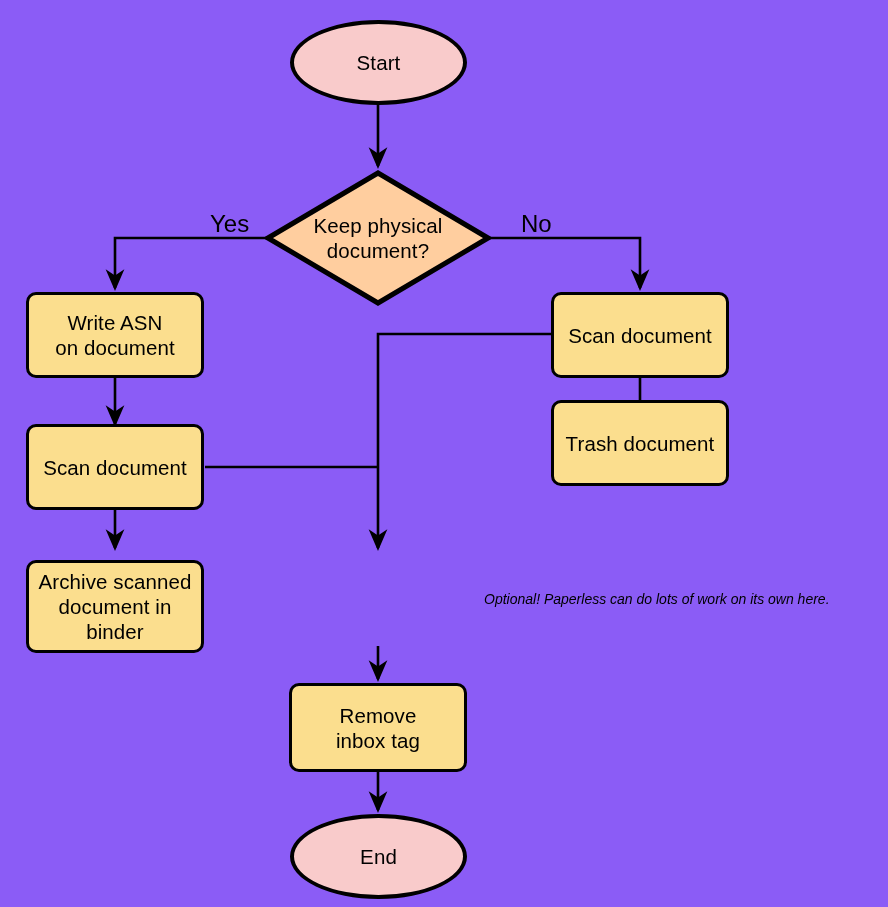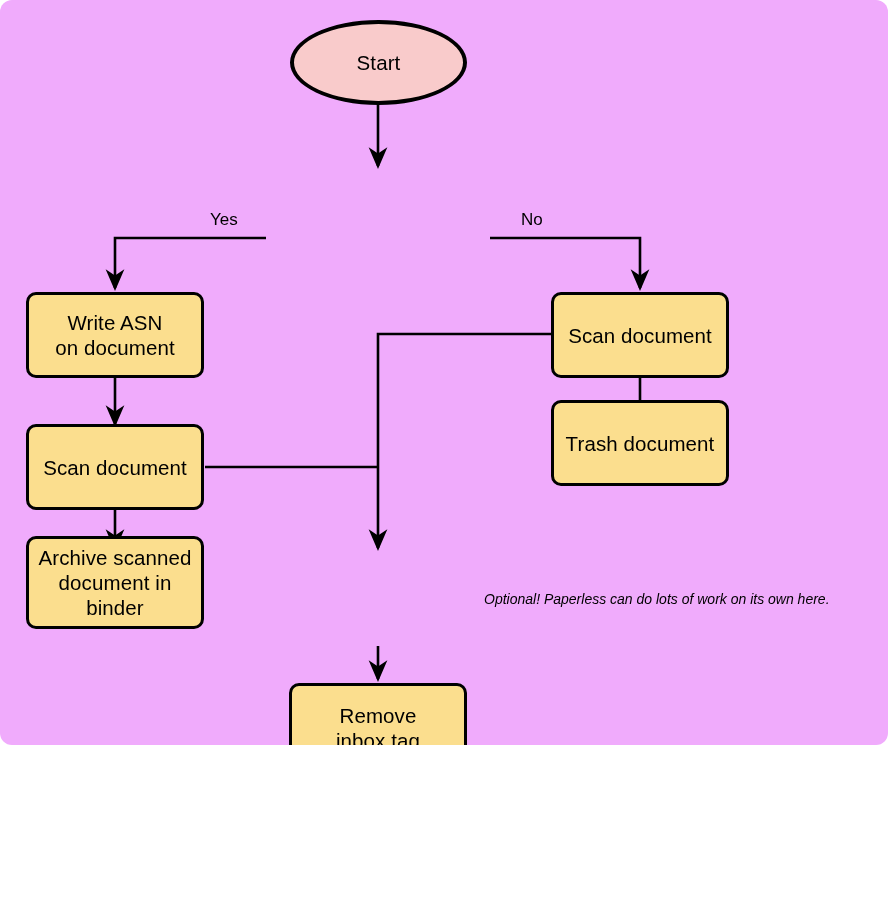--- a/index.html
+++ b/index.html
@@ -7,24 +7,23 @@
     padding: 0;
     background: #ffffff;
   }
   body {
     font-family: "Liberation Sans", sans-serif;
     -webkit-font-smoothing: antialiased;
   }
   #canvas {
     position: relative;
     width: 888px;
-    height: 745px;
-    background: #f0abfc;
+    height: 907px;
+    background: #8b5cf6;
     overflow: hidden;
-    border-radius: 12px;
   }
   #edges {
     position: absolute;
     left: 0;
     top: 0;
     width: 888px;
     height: 907px;
   }
 
   
@@ -73,21 +72,21 @@
     height: 100%;
   }
   .node.decision .node-label {
     position: relative;
     z-index: 2;
   }
 
   
   .edge-label {
     position: absolute;
-    font-size: 17px;
+    font-size: 24px;
     color: #000000;
     z-index: 4;
     white-space: nowrap;
   }
 
   
   .annotation {
     position: absolute;
     font-style: italic;
     font-size: 14px;
@@ -132,34 +131,41 @@
       <path d="M378,646 L378,679" marker-end="url(#arrow)"></path>
 
       <path d="M378,772 L378,810" marker-end="url(#arrow)"></path>
     </g>
   </svg>
 
   <div class="node terminator" style="left:290px; top:20px; width:177px; height:85px;">
     <span class="node-label">Start</span>
   </div>
 
+  <div class="node decision" style="left:265px; top:170px; width:226px; height:136px;">
+    <svg class="diamond-shape" viewBox="0 0 226 136" preserveAspectRatio="none">
+      <polygon points="113,3 223,68 113,133 3,68" fill="#FFCE9F" stroke="#000000" stroke-width="5" stroke-linejoin="miter"></polygon>
+    </svg>
+    <span class="node-label">Keep physical
+document?</span>
+  </div>
 
   <div class="edge-label" style="left:210px; top:210px;">Yes</div>
   <div class="edge-label" style="left:509px; top:210px;margin-left:12px;">No</div>
 
   <div class="node process" style="left:26px; top:292px; width:178px; height:86px;">
     <span class="node-label">Write ASN
 on document</span>
   </div>
 
   <div class="node process" style="left:26px; top:424px; width:178px; height:86px;">
     <span class="node-label">Scan document</span>
   </div>
 
-  <div class="node process" style="left:26px; top:536px; width:178px; height:93px;">
+  <div class="node process" style="left:26px; top:560px; width:178px; height:93px;">
     <span class="node-label">Archive scanned
 document in
 binder</span>
   </div>
 
   <div class="node process" style="left:551px; top:292px; width:178px; height:86px;">
     <span class="node-label">Scan document</span>
   </div>
 
   <div class="node process" style="left:551px; top:400px; width:178px; height:86px;">

